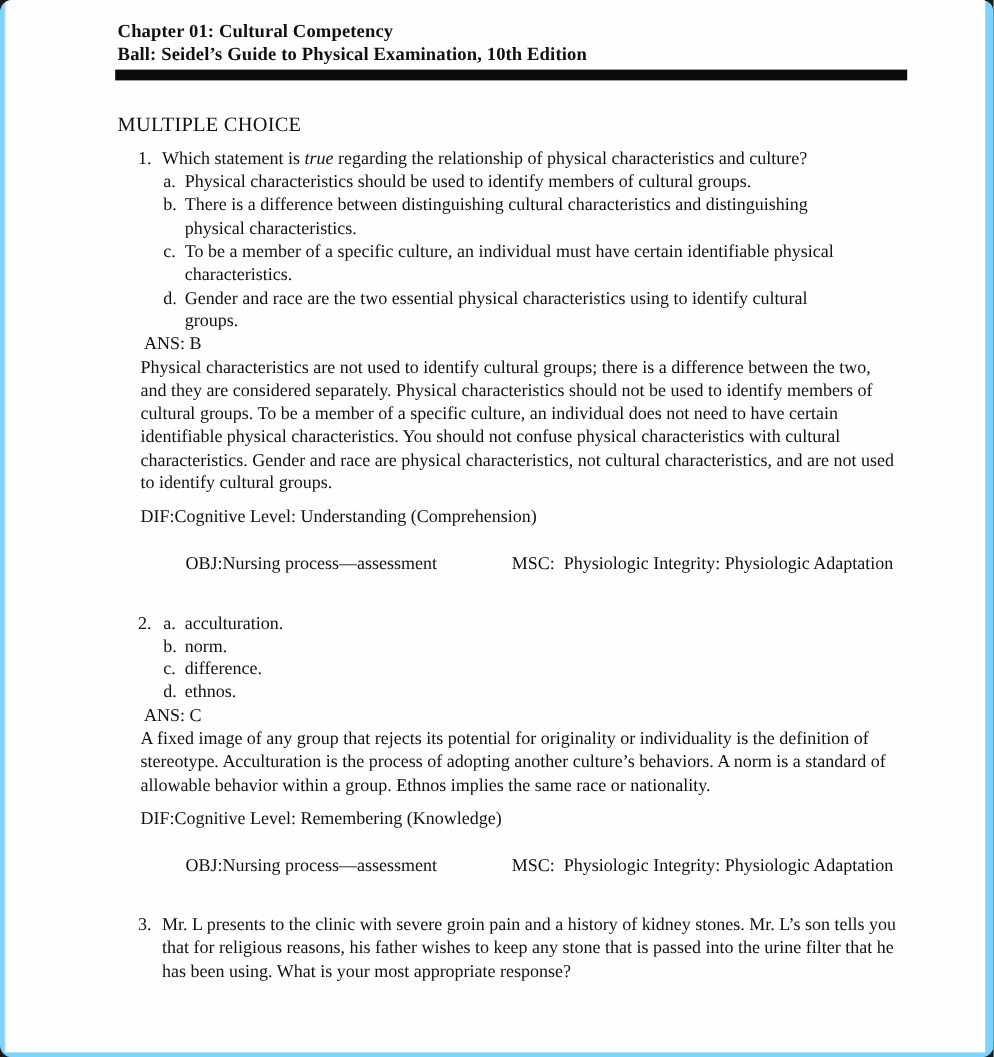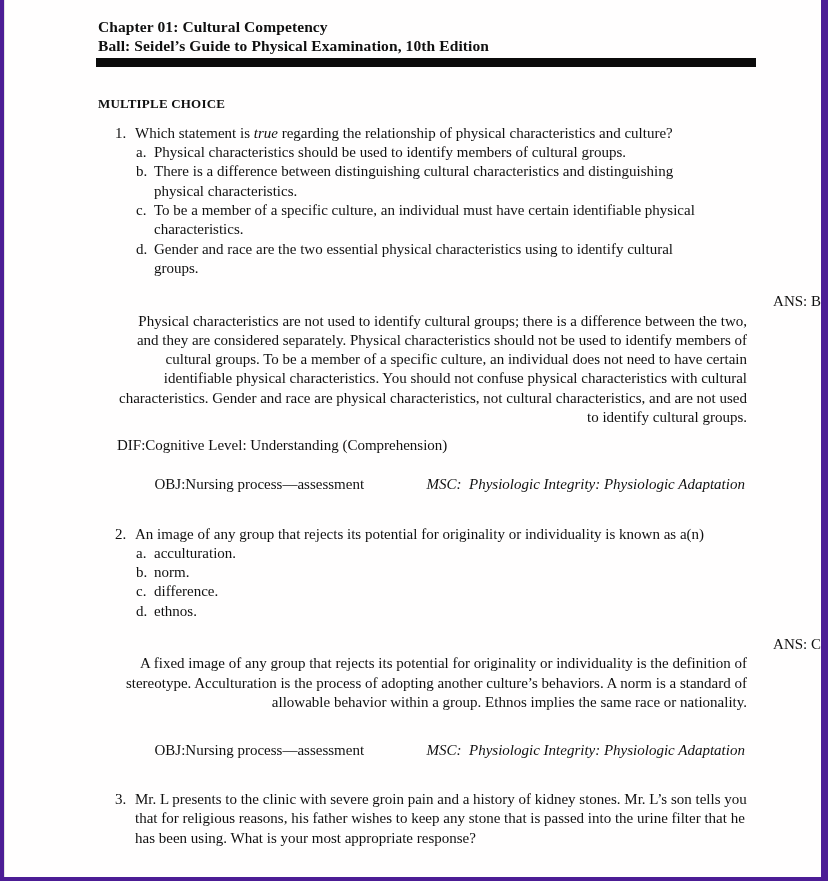--- a/index.html
+++ b/index.html
@@ -5,22 +5,23 @@
   * { margin: 0; padding: 0; box-sizing: border-box; }
   html, body { width: 828px; height: 881px; }
   body {
     font-family: "Liberation Serif", "DejaVu Serif", serif;
     color: #101010;
     background: #1a1a1c;
   }
   .viewport {
     position: relative;
     width: 828px; height: 881px;
-    background: #4c1d95;
+    background: #7dd3fc;
     overflow: hidden;
+    border-radius: 10px;
   }
   .page {
     position: absolute;
     left: 4px; top: 0;
     width: 817px; height: 877px;
     background: #fffefe;
     border-left: 1px solid #e3e3e3;
   }
   .doc-header {
     margin: 17px 0 0 93px;
@@ -30,44 +31,44 @@
     letter-spacing: 0.1px;
   }
   .h-underline { text-decoration-thickness: 1.5px; }
   .divider-bar {
     margin: 2px 0 0 91px;
     width: 660px; height: 9px;
     background: #0b0b0b;
   }
   .section-title {
     margin: 27px 0 5px 93px;
-    font-weight: bold;
-    font-size: 13px;
+    font-weight: normal;
+    font-size: 17px;
     line-height: 19.3px;
     letter-spacing: 0.2px;
   }
   .question {
     margin: 11px 0 0 110px;
     font-size: 15px;
     line-height: 19.3px;
   }
   .q-row { display: flex; }
   .q-num { flex: none; width: 20px; }
   .q-body { width: 615px; }
   .opts { margin-top: 0; }
   .opt { display: flex; }
   .opt-letter { flex: none; width: 18px; margin-left: 1px; }
   .opt-text { width: 565px; }
-  .answer { margin: 14px 0 0 2px; text-align: right; }
+  .answer { margin: 0 0 0 2px; }
   .ans-line { padding-left: 3px; }
   .expl { width: 630px; }
   .meta { margin: 9px 0 0 2px; }
   .meta-line { white-space: pre-wrap; }
   .obj-span { display: inline-block; width: 272px; }
-  .msc-span { white-space: pre; font-style: italic; }
+  .msc-span { white-space: pre; }
   em { font-style: italic; }
 </style>
 </head>
 <body>
 
 <div class="viewport">
   <div class="page">
 
     <div class="doc-header">
       <div class="h-line">Chapter 01: Cultural Competency</div>
@@ -111,21 +112,20 @@
         <div class="meta-line">
           <span class="obj-span">OBJ:Nursing process—assessment</span><span class="msc-span">MSC:  Physiologic Integrity: Physiologic Adaptation</span>
         </div>
       </div>
     </div>
 
     <div class="question">
       <div class="q-row">
         <span class="q-num">2.</span>
         <div class="q-body">
-          <div class="q-text">An image of any group that rejects its potential for originality or individuality is known as a(n)</div>
           <div class="opts">
             <div class="opt">
               <span class="opt-letter">a.</span>
               <span class="opt-text">acculturation.</span>
             </div>
             <div class="opt">
               <span class="opt-letter">b.</span>
               <span class="opt-text">norm.</span>
             </div>
             <div class="opt">
@@ -137,20 +137,21 @@
               <span class="opt-text">ethnos.</span>
             </div>
           </div>
         </div>
       </div>
       <div class="answer">
         <div class="ans-line">ANS: C</div>
         <div class="expl">A fixed image of any group that rejects its potential for originality or individuality is the definition of stereotype. Acculturation is the process of adopting another culture’s behaviors. A norm is a standard of allowable behavior within a group. Ethnos implies the same race or nationality.</div>
       </div>
       <div class="meta">
+        <div class="meta-line">DIF:Cognitive Level: Remembering (Knowledge)</div>
         <div class="meta-line">
           <span class="obj-span">OBJ:Nursing process—assessment</span><span class="msc-span">MSC:  Physiologic Integrity: Physiologic Adaptation</span>
         </div>
       </div>
     </div>
 
     <div class="question">
       <div class="q-row">
         <span class="q-num">3.</span>
         <div class="q-body">

